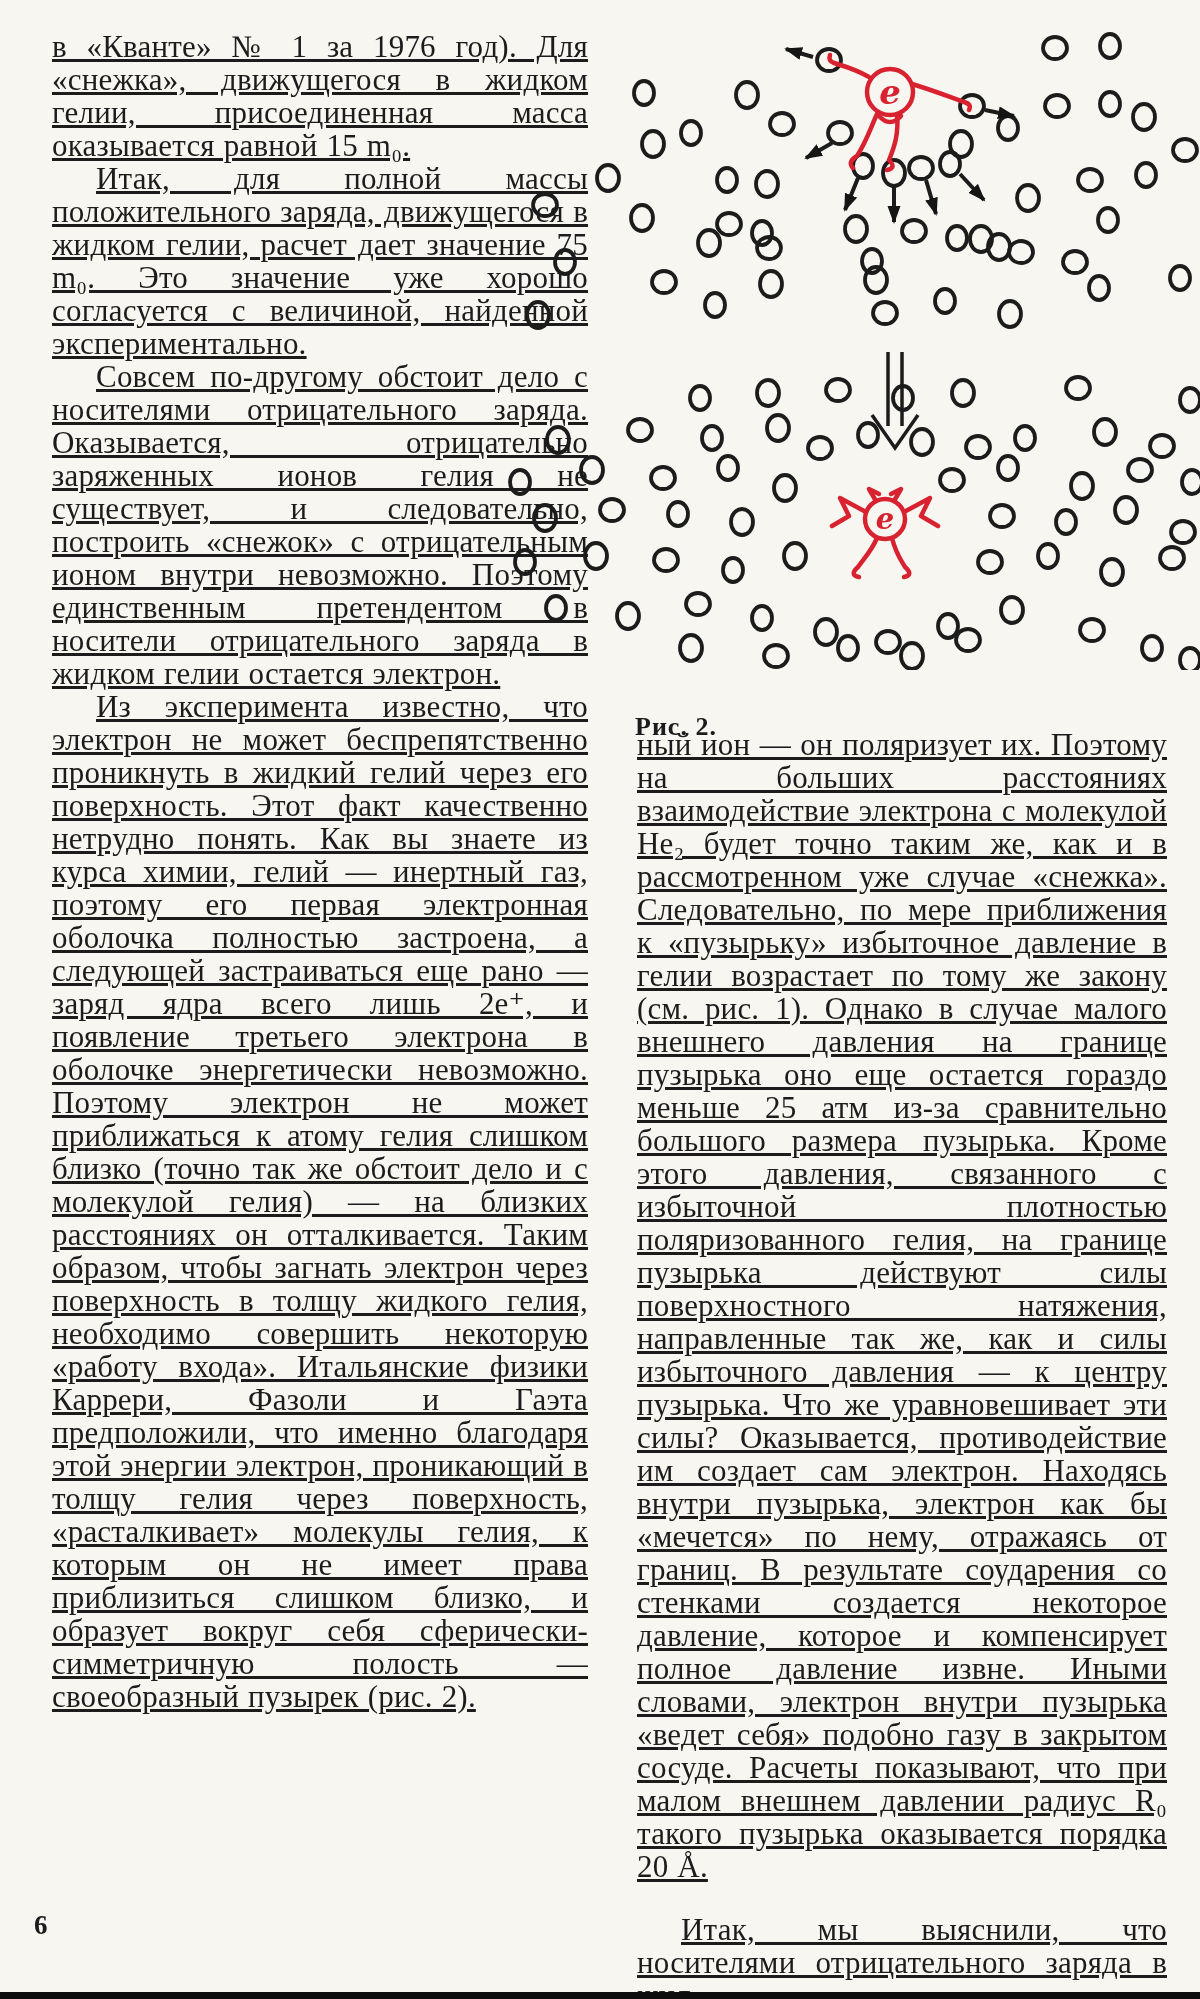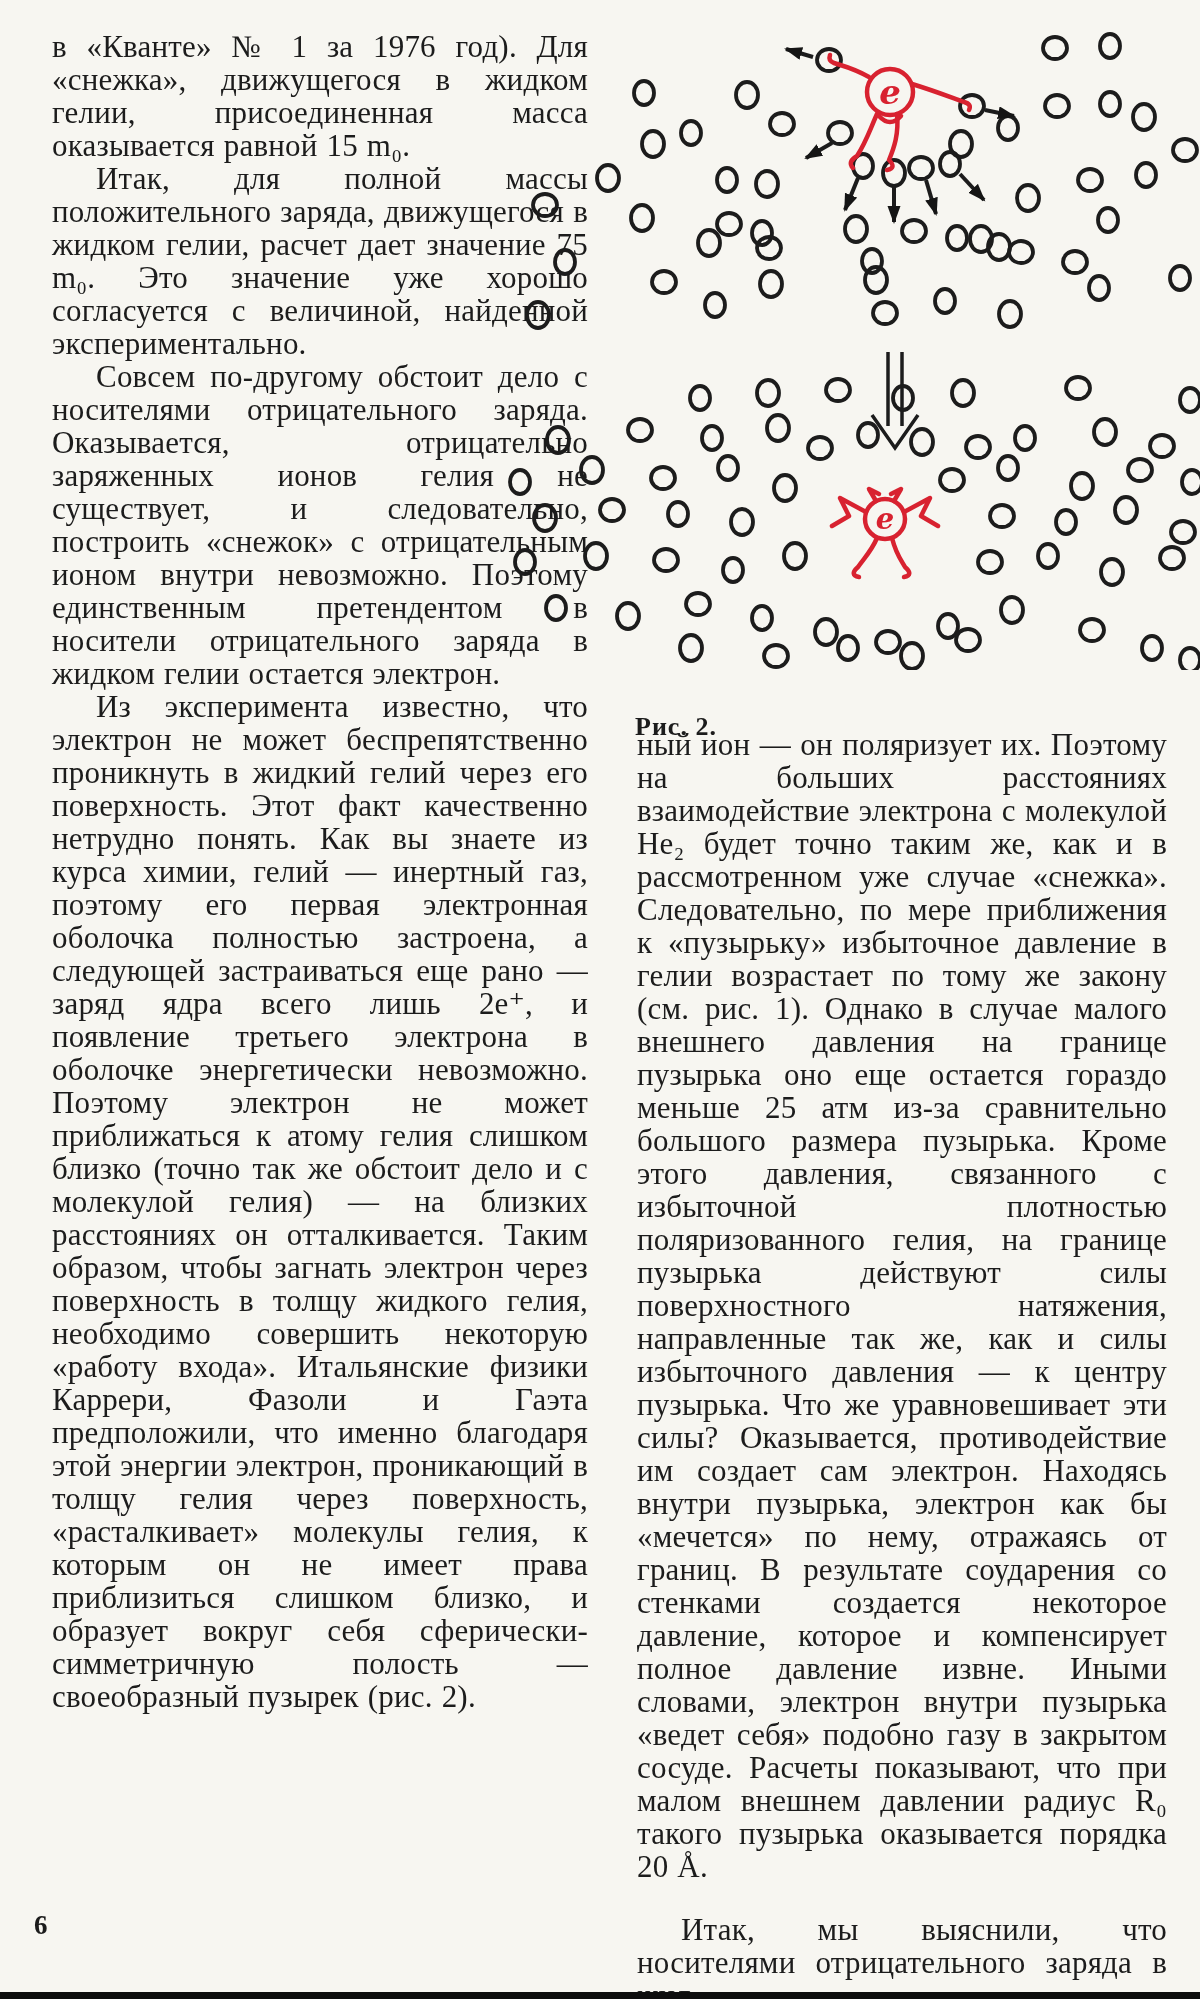--- a/index.html
+++ b/index.html
@@ -12,21 +12,21 @@
     overflow:hidden;
   }
   .col{
     position:absolute;
     font-size:31px;
     line-height:33px;
     text-align:justify;
     letter-spacing:0.2px;
     word-spacing:1px;
   }
-  .col p{margin:0;}
+  .col p{margin:0;text-decoration:underline;}
   .col p.ind{text-indent:44px;}
   .col p.gap{margin-top:30px;}
   #left-col{left:52px;top:30px;width:536px;}
   #right-col{left:637px;top:728px;width:530px;}
   #fig-caption{
     position:absolute;left:635px;top:672px;
     font-size:26px;font-weight:bold;letter-spacing:1px;margin-top:40px;
   }
   #page-number{
     position:absolute;left:34px;top:1910px;

